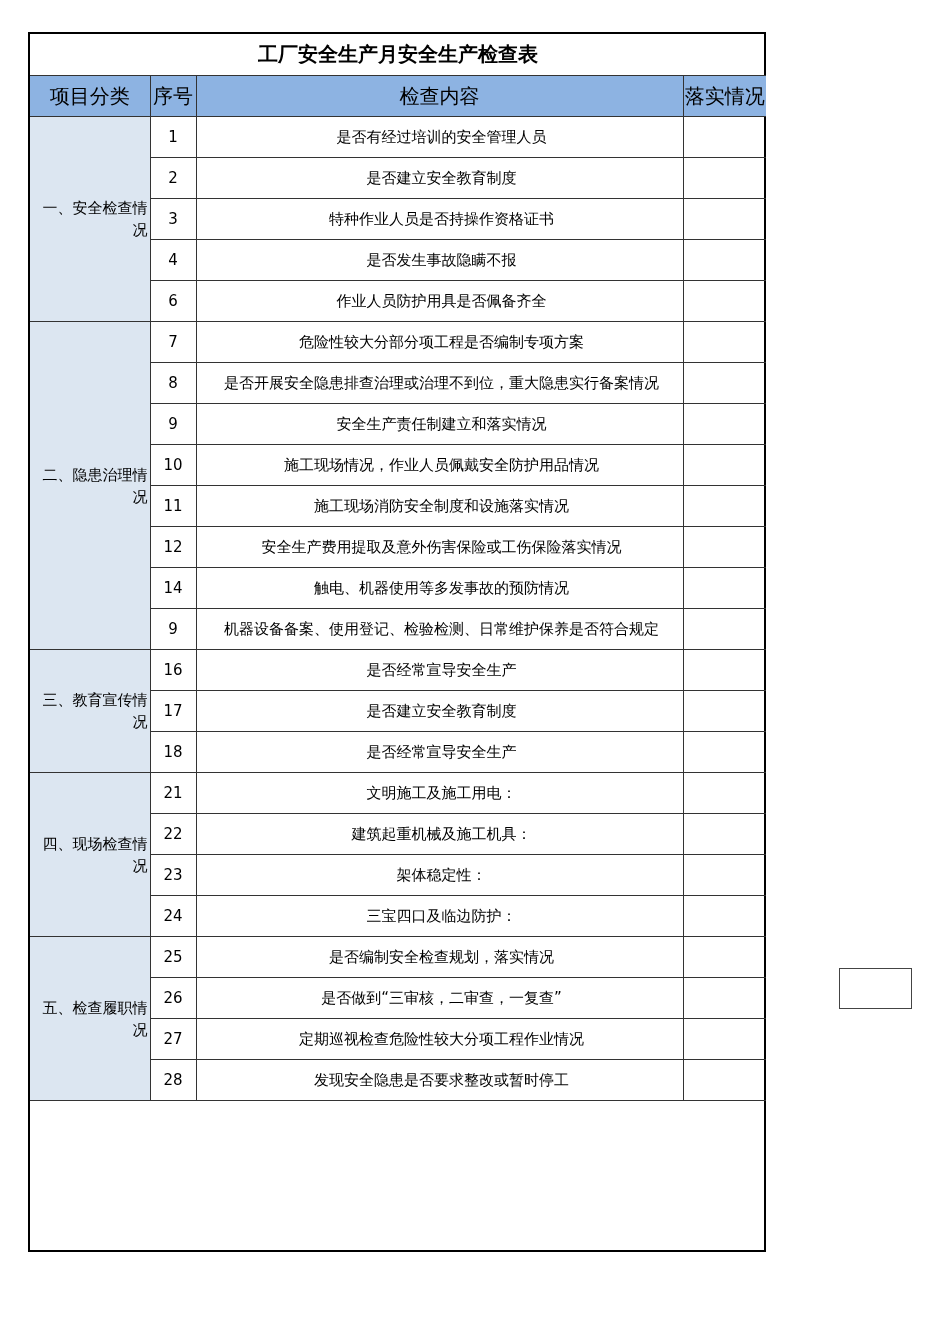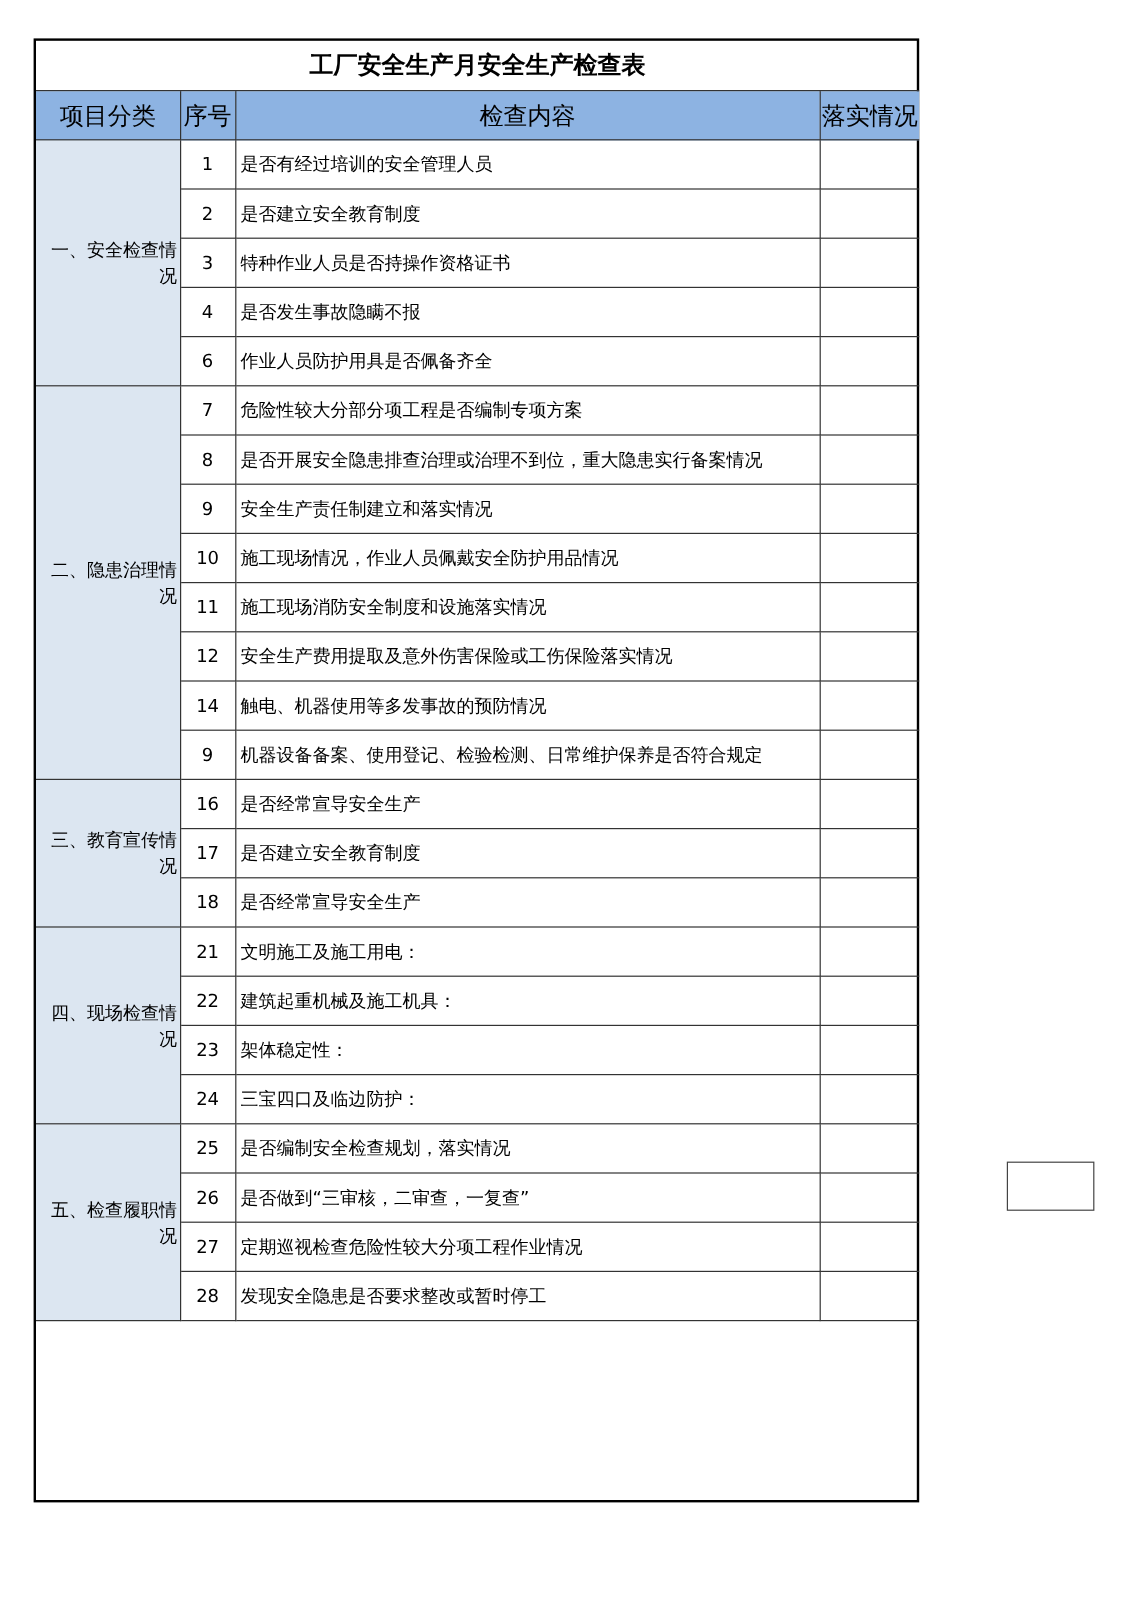--- a/index.html
+++ b/index.html
@@ -4,21 +4,21 @@
 <style>
   html, body { margin:0; padding:0; background:#ffffff; }
   body { width:950px; height:1344px; position:relative; font-family:"DejaVu Sans", sans-serif; color:#000; }
   .sheet { position:absolute; left:28px; top:32px; width:738px; height:1220px; border:2px solid #000; box-sizing:border-box; background:#fff; }
   table { border-collapse:collapse; width:736px; table-layout:fixed; }
   td, th { border:1px solid #333; padding:0; font-size:15px; font-weight:normal; }
   .title-cell { height:41px; text-align:center; font-size:20px; font-weight:bold; border-top:none; border-left:none; border-right:none; }
   .hdr th { background:#8db3e2; height:40px; text-align:center; font-size:20px; }
   .cat { background:#dce6f1; text-align:right; vertical-align:middle; line-height:22px; font-size:15px; padding:0 2px; }
   .num { text-align:center; height:40px; }
-  .content { text-align:left; padding-left:4px; white-space:nowrap; overflow:hidden; }
+  .content { text-align:center; padding-left:4px; white-space:nowrap; overflow:hidden; }
   .check { }
   tr td:first-child, tr th:first-child { border-left:none; }
   tr td:last-child, tr th:last-child { border-right:none; }
   .side-box { position:absolute; left:839px; top:968px; width:73px; height:41px; border:1px solid #444; box-sizing:border-box; }
 </style>
 </head>
 <body>
 
 <div class="sheet">
   <table>

